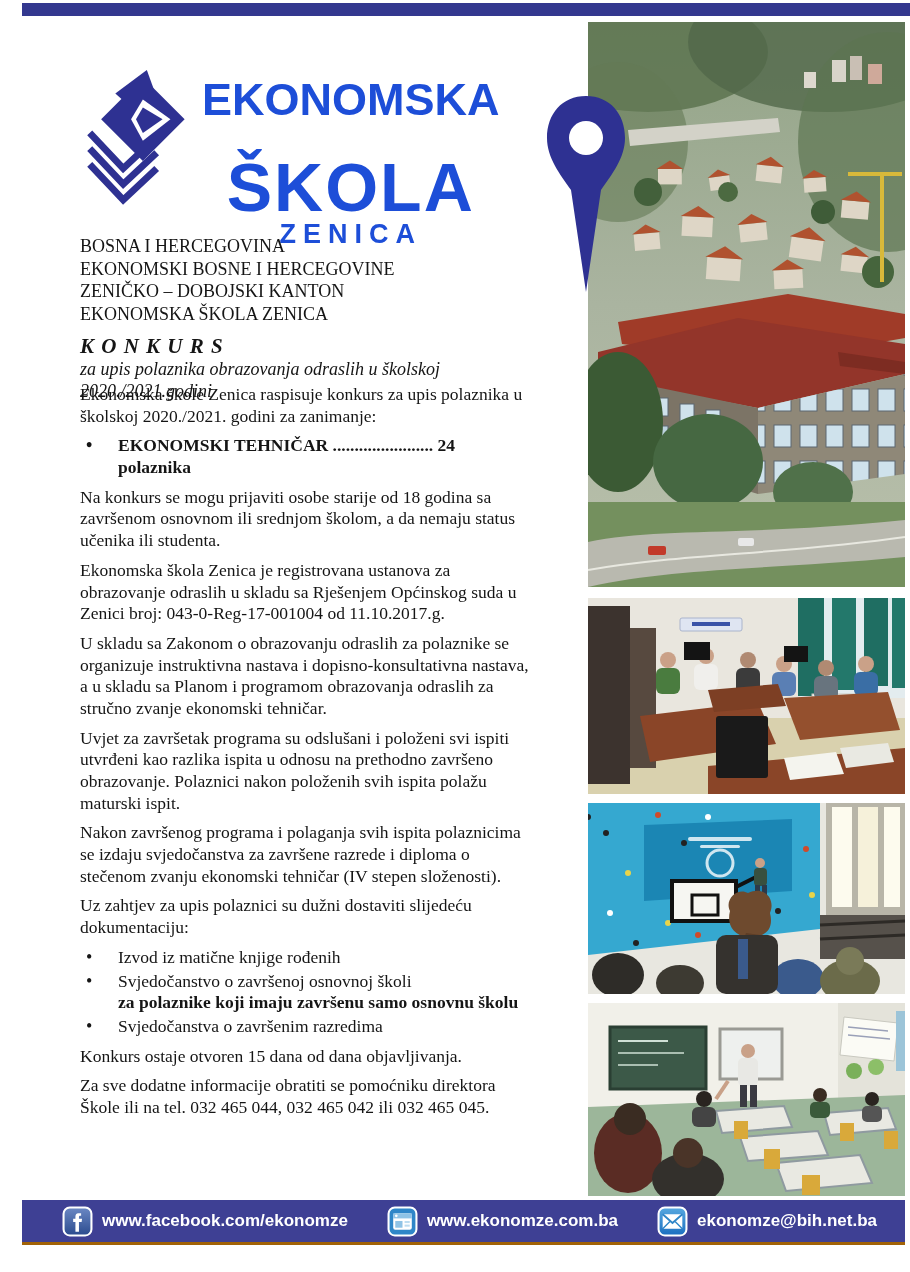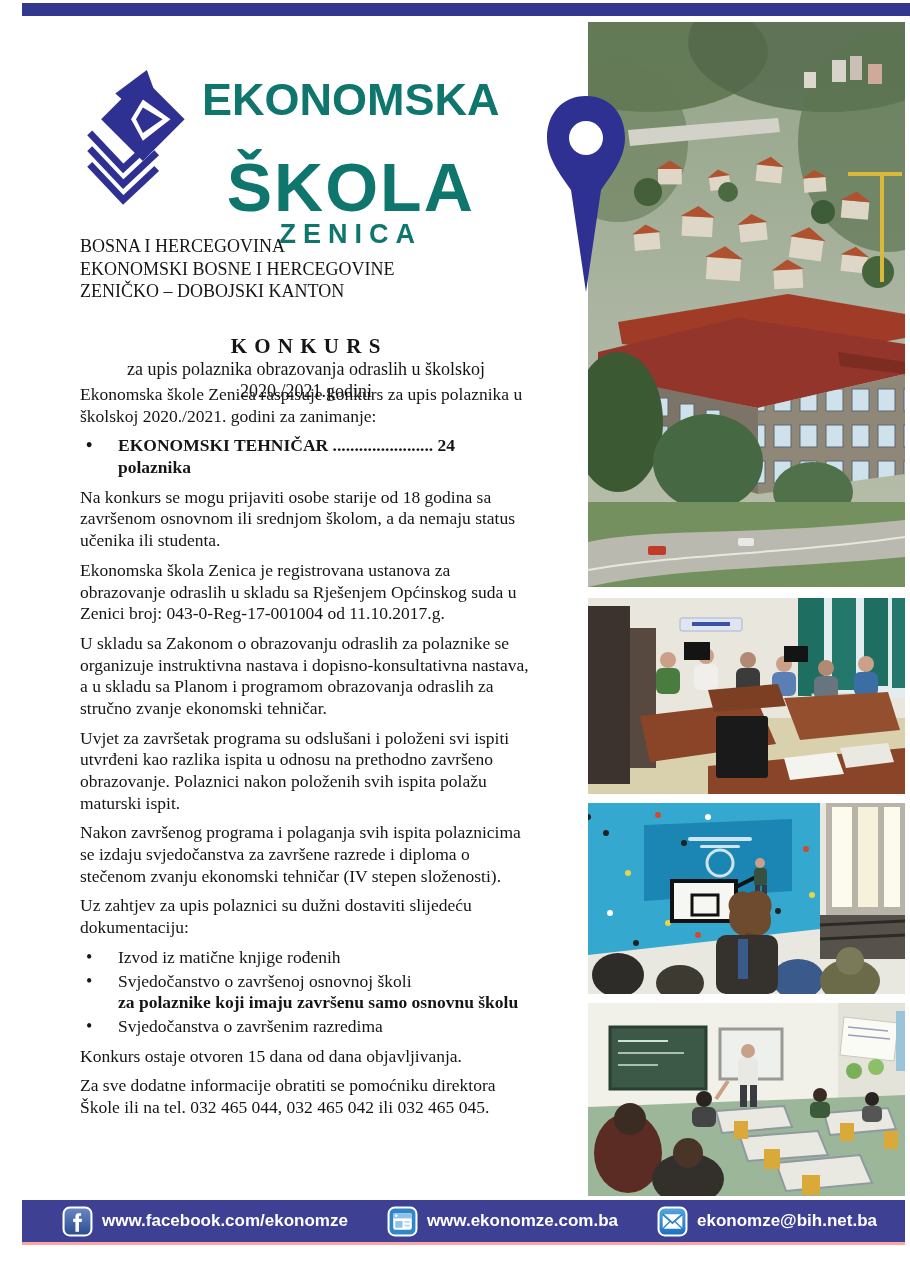--- a/index.html
+++ b/index.html
@@ -4,29 +4,29 @@
 <style>
   html,body{margin:0;padding:0;background:#ffffff;}
   .page{position:relative;width:910px;height:1272px;background:#ffffff;overflow:hidden;
         font-family:"Liberation Serif", serif;color:#151515;}
 
   .topbar{position:absolute;left:22px;top:3px;width:888px;height:13px;background:#33388f;}
 
   
   .logo-row{position:absolute;left:72px;top:68px;display:flex;align-items:flex-start;}
   .logo-icon{width:128px;height:152px;flex:0 0 auto;}
-  .logo-text{margin-left:2px;margin-top:10px;color:#0f766e;text-align:center;
+  .logo-text{margin-left:2px;margin-top:10px;color:#1d4ed8;text-align:center;
              font-family:"Liberation Sans", sans-serif;font-weight:bold;line-height:0.98;}
   .logo-l1{font-size:45px;letter-spacing:0px;}
   .logo-l2{font-size:68px;letter-spacing:2px;margin-top:32px;}
   .logo-l3{font-size:27px;letter-spacing:7px;}
 
   .letterhead{position:absolute;left:80px;top:235px;font-size:18px;line-height:1.26;}
 
-  .konkurs{position:absolute;left:80px;top:334px;width:452px;text-align:center;}
+  .konkurs{position:absolute;left:80px;top:334px;width:452px;font-style:italic;}
   .konkurs-title{font-weight:bold;font-size:21px;letter-spacing:1px;}
   .konkurs-sub{font-size:18px;line-height:1.2;}
 
   .content{position:absolute;left:80px;top:384px;width:452px;font-size:17.5px;line-height:1.24;}
   .content p{margin:0 0 8px 0;}
   .bold{font-weight:normal;}
   ul.plain{list-style:none;margin:0 0 8px 0;padding:0;}
   ul.plain li{position:relative;padding-left:38px;margin:0 0 2px 0;}
   ul.plain li .bullet{position:absolute;left:6px;top:-1px;font-size:18px;}
   .voc-line{font-weight:bold;}
@@ -37,21 +37,21 @@
   .photo svg{display:block;width:100%;height:100%;}
   .photo1{left:588px;top:22px;width:317px;height:565px;}
   .photo2{left:588px;top:598px;width:317px;height:196px;}
   .photo3{left:588px;top:803px;width:317px;height:191px;}
   .photo4{left:588px;top:1003px;width:317px;height:193px;}
   .map-pin{position:absolute;left:545px;top:94px;width:82px;height:200px;z-index:5;}
   .map-pin svg{display:block;width:100%;height:100%;}
 
   
   .footer{position:absolute;left:22px;top:1200px;width:883px;height:45px;background:#3e4094;
-          border-bottom:3px solid #fca5a5;box-sizing:border-box;
+          border-bottom:3px solid #a16207;box-sizing:border-box;
           display:flex;align-items:center;justify-content:space-between;
           padding:0 28px 0 40px;
           font-family:"Liberation Sans", sans-serif;font-weight:bold;color:#ffffff;font-size:17px;}
   .footer-item{display:flex;align-items:center;gap:9px;}
   .footer-item svg{width:31px;height:31px;flex:0 0 auto;}
 </style>
 </head>
 <body>
 
 <div class="page">
@@ -78,20 +78,21 @@
       <div class="logo-l1">EKONOMSKA</div>
       <div class="logo-l2">ŠKOLA</div>
       <div class="logo-l3">ZENICA</div>
     </div>
   </div>
 
   <div class="letterhead">
     <div>BOSNA I HERCEGOVINA</div>
     <div>EKONOMSKI BOSNE I HERCEGOVINE</div>
     <div>ZENIČKO – DOBOJSKI KANTON</div>
+    <div>EKONOMSKA ŠKOLA ZENICA</div>
   </div>
 
   <div class="konkurs">
     <div class="konkurs-title">K O N K U R S</div>
     <div class="konkurs-sub">za upis polaznika obrazovanja odraslih u školskoj</div>
     <div class="konkurs-sub">2020./2021.godini</div>
   </div>
 
   <div class="content">
     <p>Ekonomska škole Zenica raspisuje konkurs za upis polaznika u školskoj 2020./2021. godini za zanimanje:</p>

